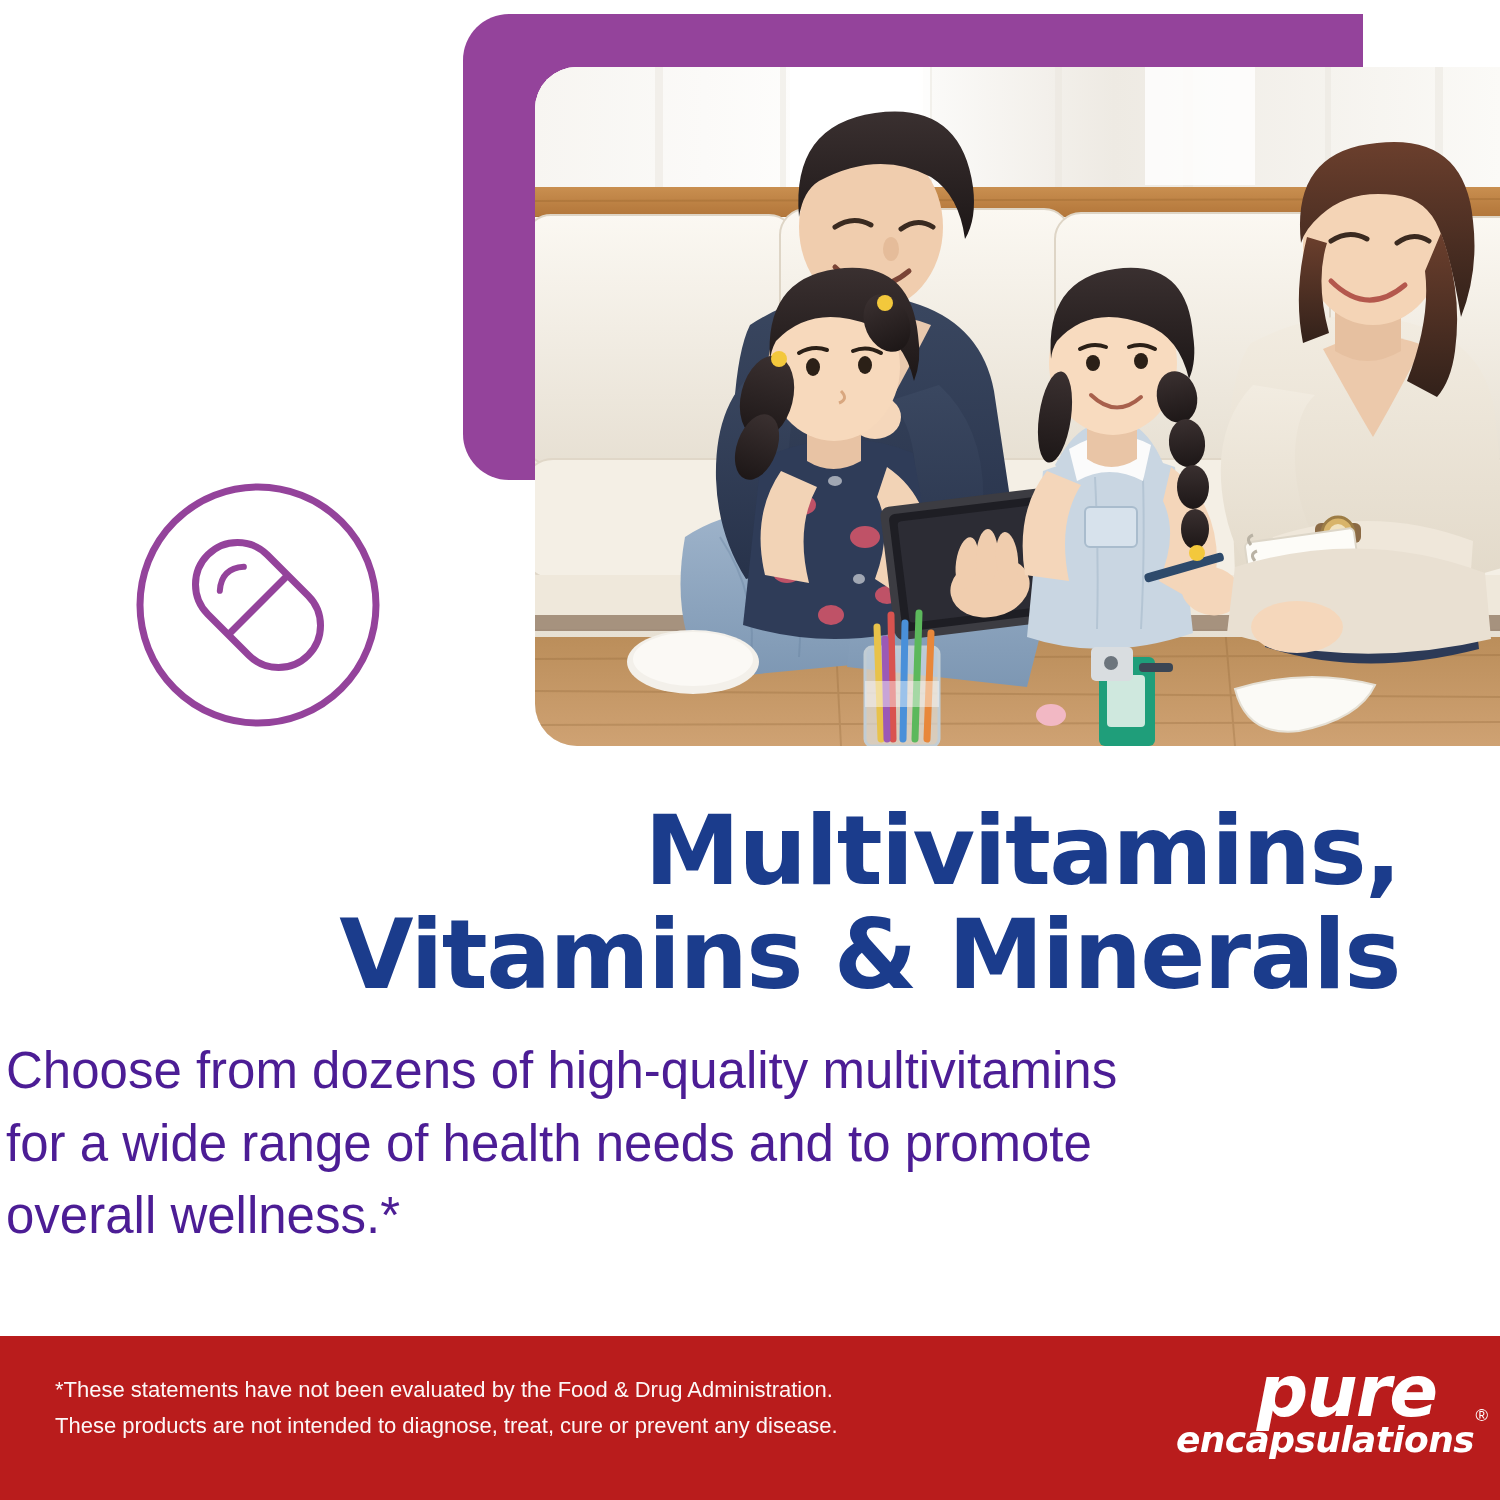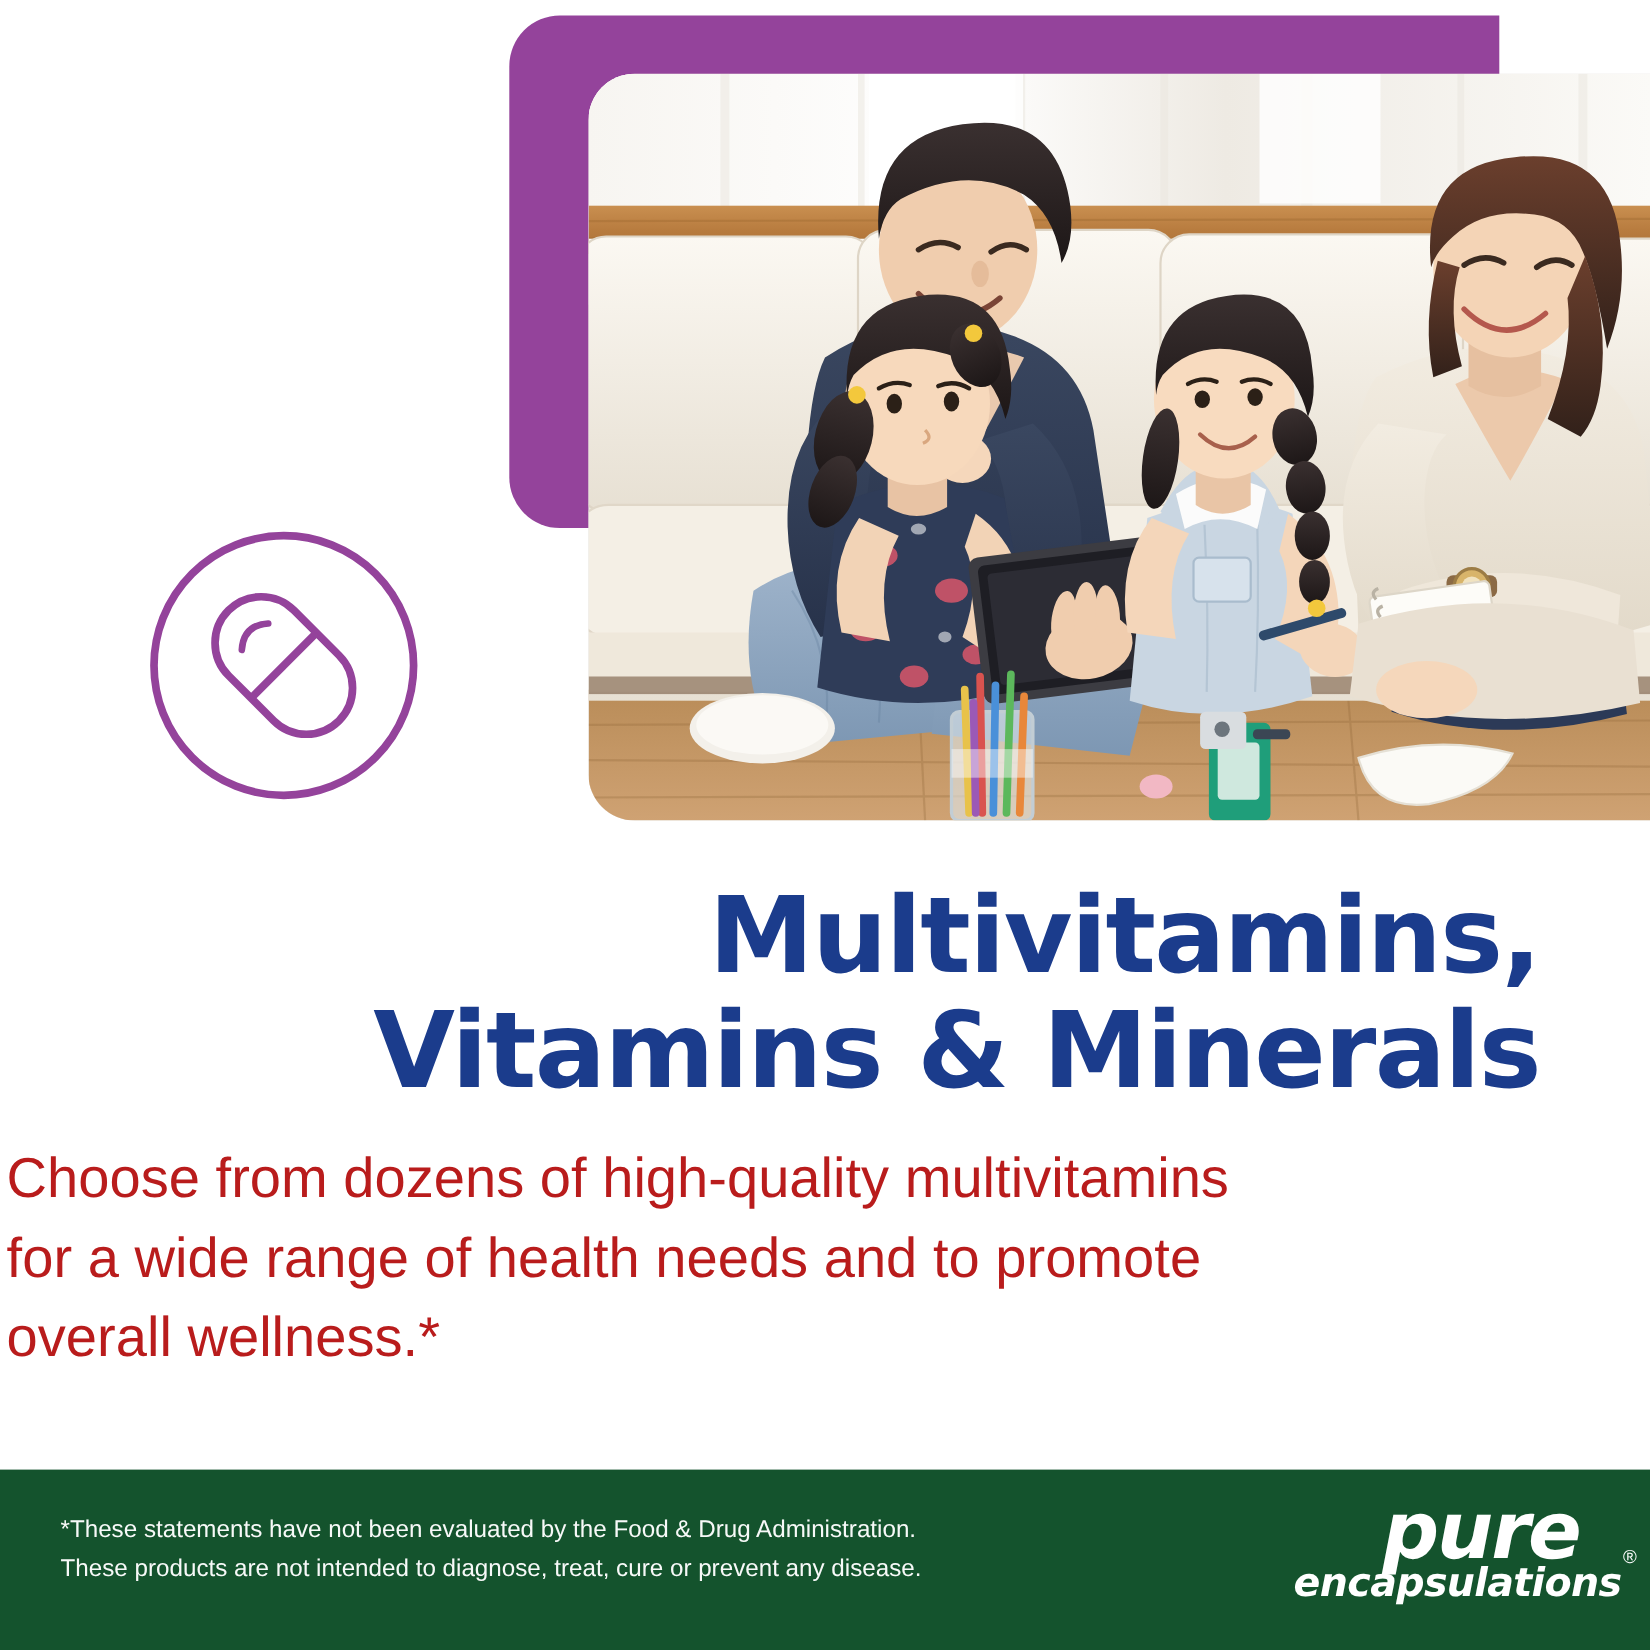--- a/index.html
+++ b/index.html
@@ -87,33 +87,33 @@
     white-space: pre-line;
     text-align: right;
   }
 
   .subcopy {
     margin: 28px 0 0 0;
     font-family: "Liberation Sans", "DejaVu Sans", sans-serif;
     font-weight: 300;
     font-size: 51px;
     line-height: 1.42;
-    color: #b91c1c;
+    color: #4c1d95;
     max-width: 1300px;
     white-space: pre-line;
   }
 
   
   .footer {
     position: absolute;
     left: 0;
     top: 1336px;
     width: 1500px;
     height: 164px;
-    background: #14532d;
+    background: #b91c1c;
   }
 
   .disclaimer {
     position: absolute;
     left: 55px;
     top: 36px;
     color: #ffffff;
     font-family: "Liberation Sans", "DejaVu Sans", sans-serif;
     font-size: 22px;
     font-weight: 300;

